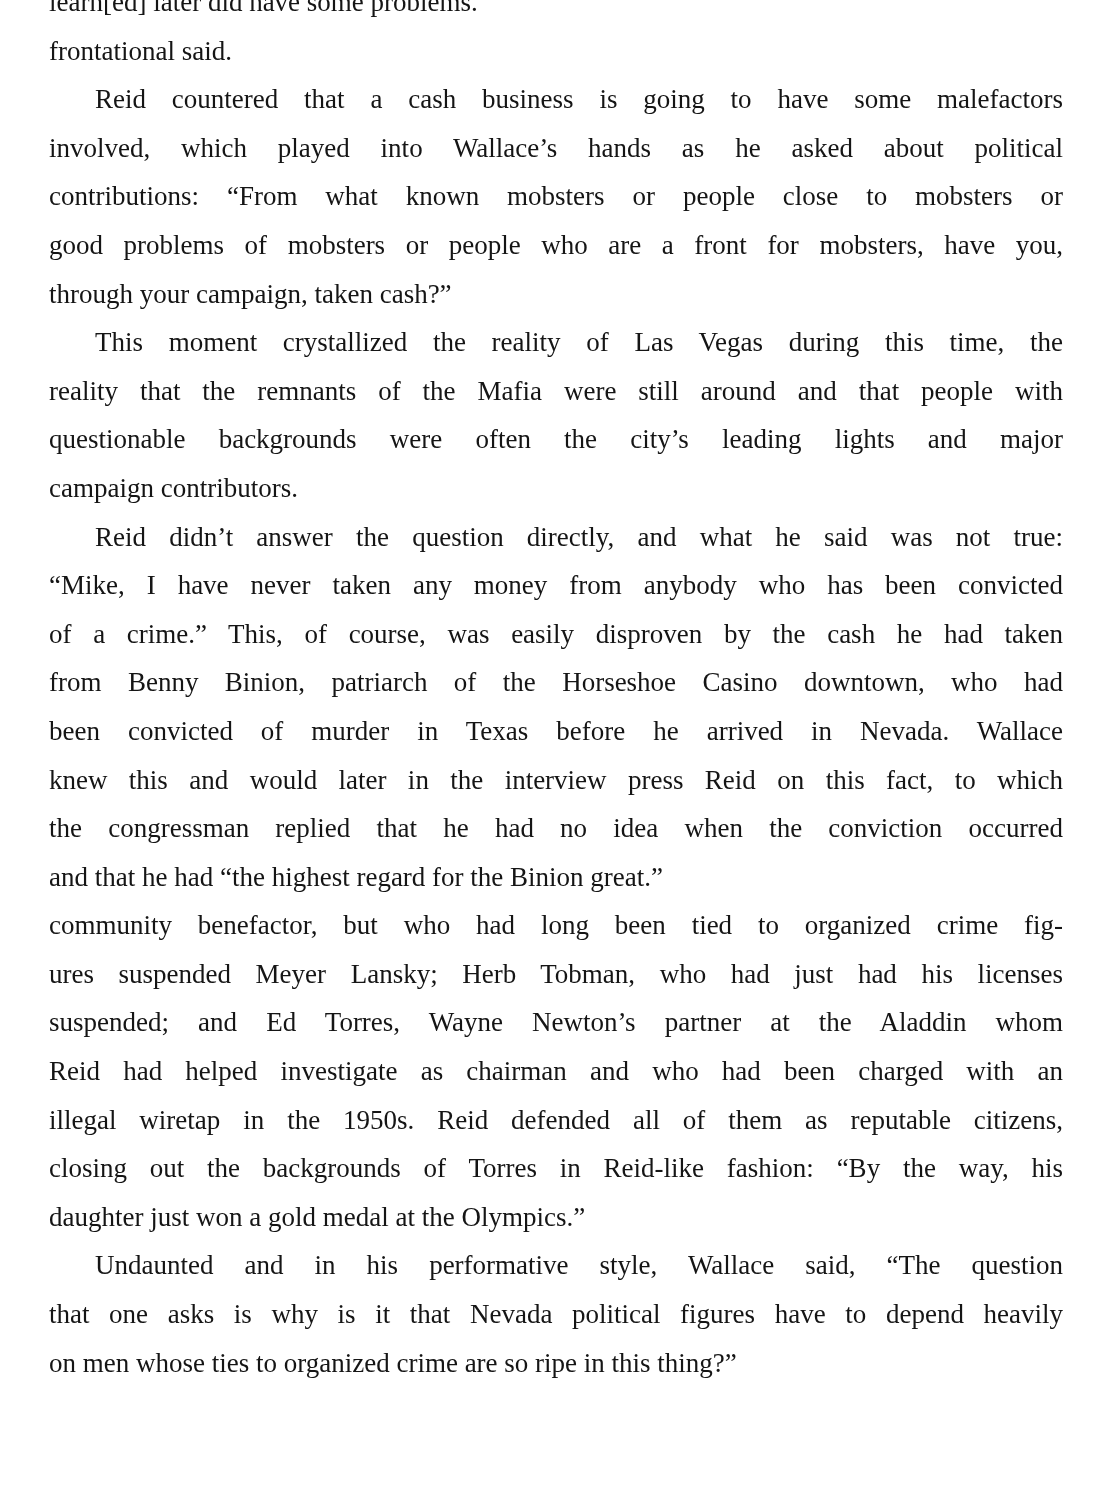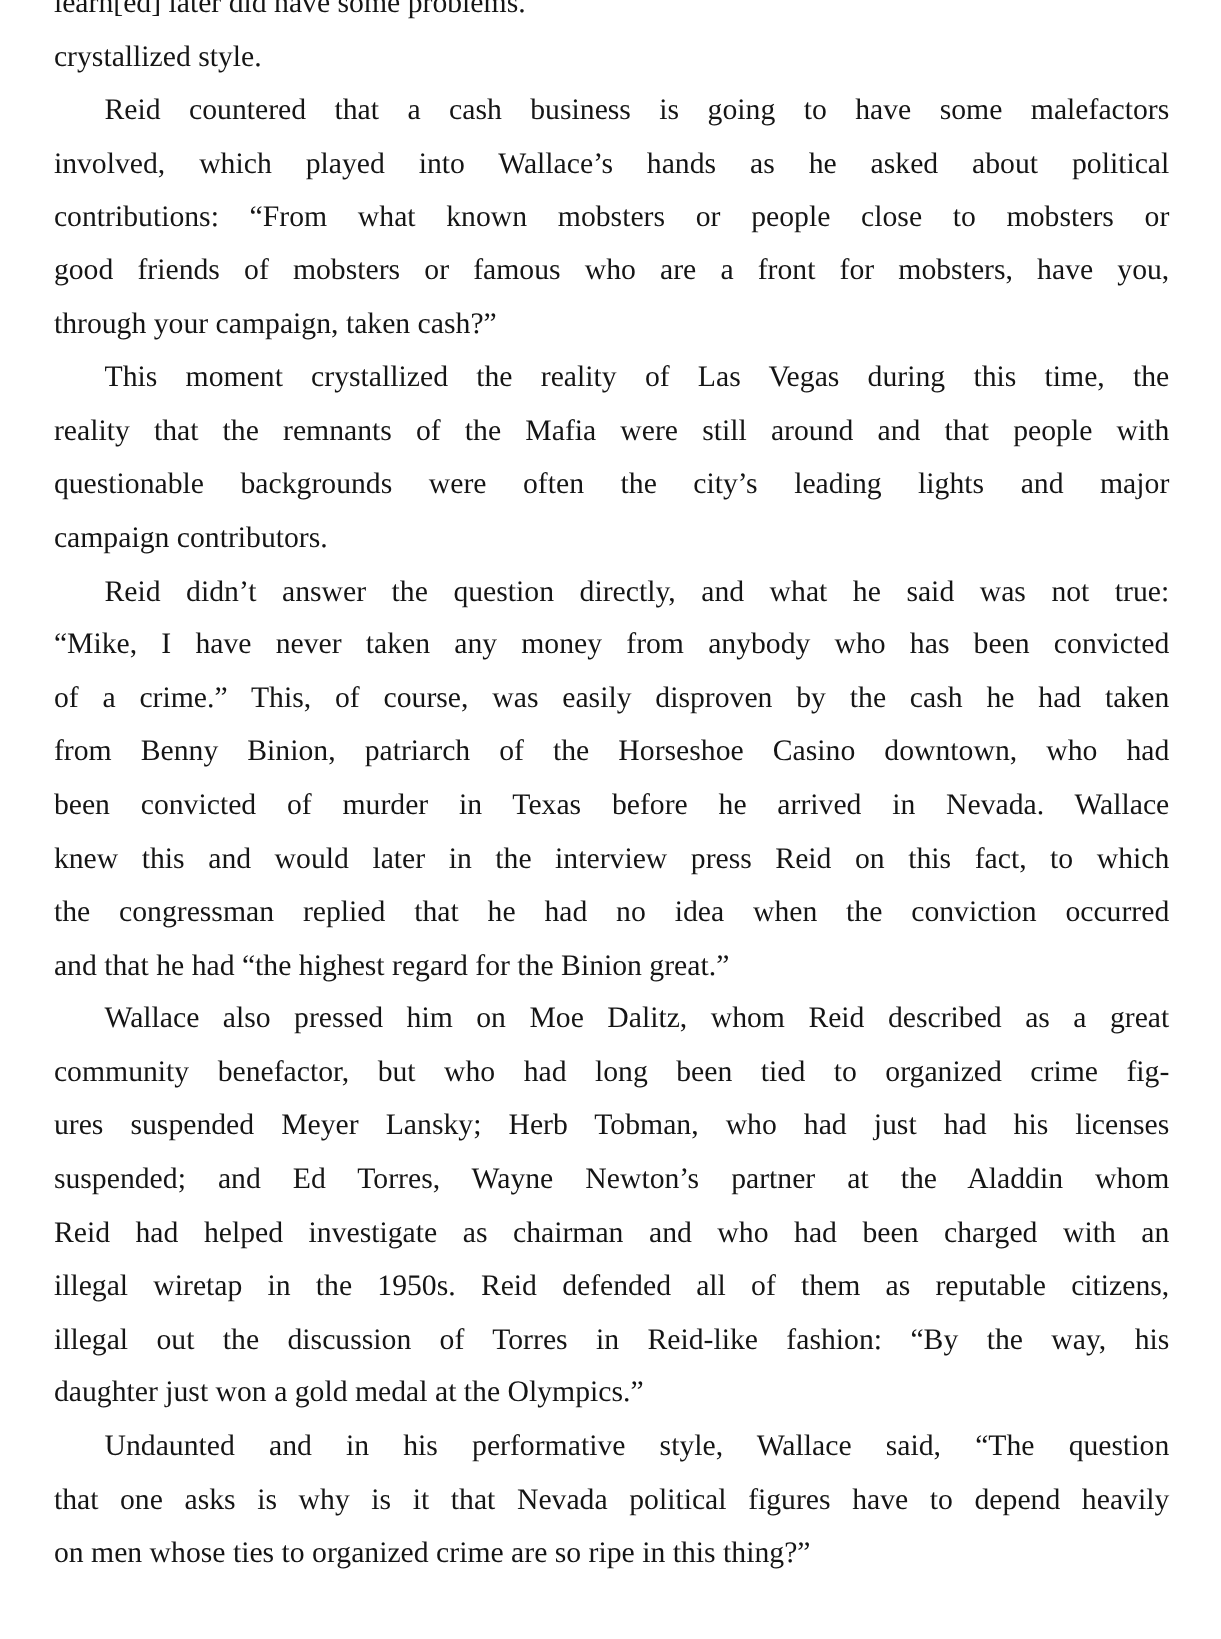--- a/index.html
+++ b/index.html
@@ -36,53 +36,52 @@
   }
 </style>
 </head>
 <body>
 
 <div class="page">
     <div class="paragraph">
       <div class="line last">learn[ed] later did have some problems.</div>
     </div>
     <div class="paragraph">
-      <div class="line last">crystallized style.</div>
+      <div class="line last">frontational said.</div>
     </div>
     <div class="paragraph">
       <div class="line indent">Reid countered that a cash business is going to have some malefactors</div>
       <div class="line">involved, which played into Wallace’s hands as he asked about political</div>
       <div class="line">contributions: “From what known mobsters or people close to mobsters or</div>
-      <div class="line">good friends of mobsters or famous who are a front for mobsters, have you,</div>
+      <div class="line">good problems of mobsters or people who are a front for mobsters, have you,</div>
       <div class="line last">through your campaign, taken cash?”</div>
     </div>
     <div class="paragraph">
       <div class="line indent">This moment crystallized the reality of Las Vegas during this time, the</div>
       <div class="line">reality that the remnants of the Mafia were still around and that people with</div>
       <div class="line">questionable backgrounds were often the city’s leading lights and major</div>
       <div class="line last">campaign contributors.</div>
     </div>
     <div class="paragraph">
       <div class="line indent">Reid didn’t answer the question directly, and what he said was not true:</div>
       <div class="line">“Mike, I have never taken any money from anybody who has been convicted</div>
       <div class="line">of a crime.” This, of course, was easily disproven by the cash he had taken</div>
       <div class="line">from Benny Binion, patriarch of the Horseshoe Casino downtown, who had</div>
       <div class="line">been convicted of murder in Texas before he arrived in Nevada. Wallace</div>
       <div class="line">knew this and would later in the interview press Reid on this fact, to which</div>
       <div class="line">the congressman replied that he had no idea when the conviction occurred</div>
       <div class="line last">and that he had “the highest regard for the Binion great.”</div>
     </div>
     <div class="paragraph">
-      <div class="line indent">Wallace also pressed him on Moe Dalitz, whom Reid described as a great</div>
       <div class="line">community benefactor, but who had long been tied to organized crime fig-</div>
       <div class="line">ures suspended Meyer Lansky; Herb Tobman, who had just had his licenses</div>
       <div class="line">suspended; and Ed Torres, Wayne Newton’s partner at the Aladdin whom</div>
       <div class="line">Reid had helped investigate as chairman and who had been charged with an</div>
       <div class="line">illegal wiretap in the 1950s. Reid defended all of them as reputable citizens,</div>
-      <div class="line">illegal out the discussion of Torres in Reid-like fashion: “By the way, his</div>
+      <div class="line">closing out the backgrounds of Torres in Reid-like fashion: “By the way, his</div>
       <div class="line last">daughter just won a gold medal at the Olympics.”</div>
     </div>
     <div class="paragraph">
       <div class="line indent">Undaunted and in his performative style, Wallace said, “The question</div>
       <div class="line">that one asks is why is it that Nevada political figures have to depend heavily</div>
       <div class="line last">on men whose ties to organized crime are so ripe in this thing?”</div>
     </div>
   </div>
 
 </body></html>

